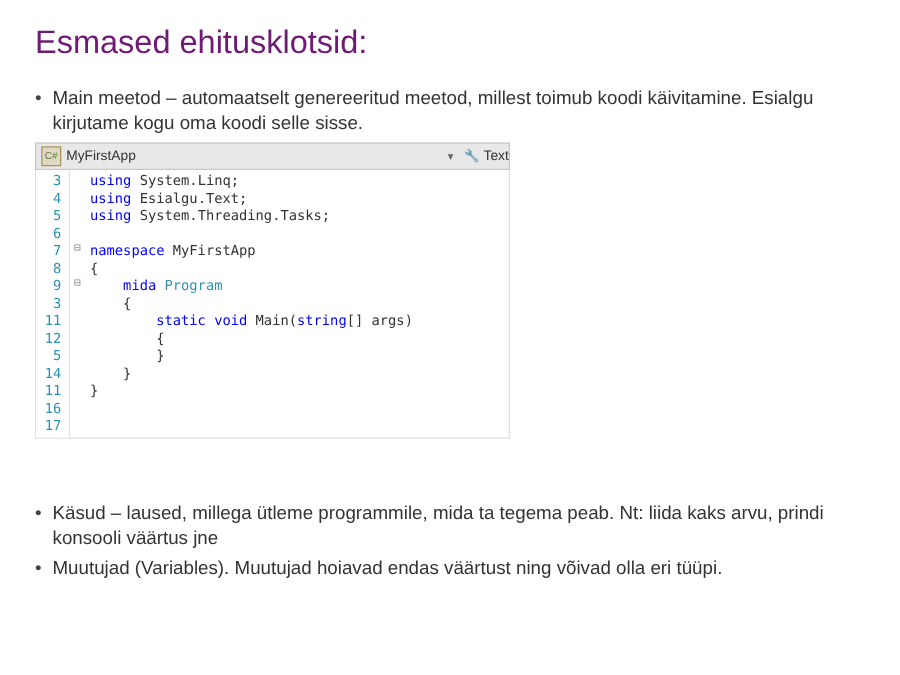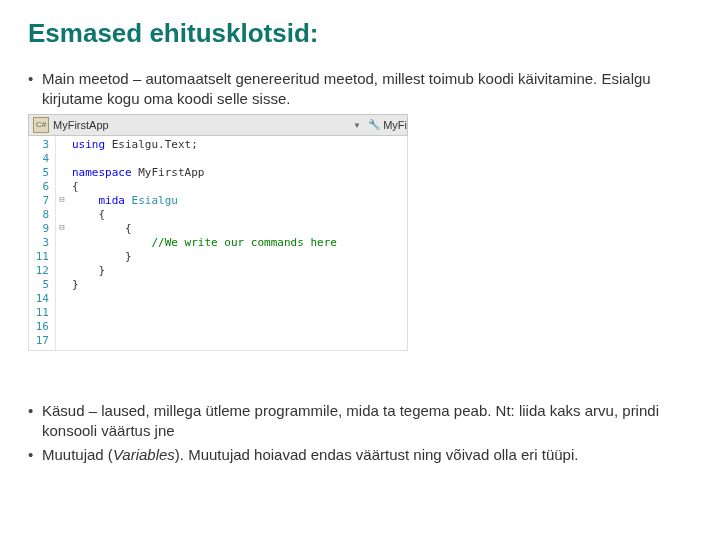--- a/index.html
+++ b/index.html
@@ -1,20 +1,20 @@
 <!DOCTYPE html>
 <html><head>
 <meta charset="utf-8">
 <style>
 body{margin:0;font-family:"Segoe UI Light","Segoe UI",Arial,sans-serif;background:#fff;color:#333;width:720px;height:540px;box-sizing:border-box;padding:18px 28px}
-.title{font-size:26px;font-weight:700;margin-bottom:20px;color:#0f766e}
+.title{font-size:26px;font-weight:400;margin-bottom:20px;color:#701a75}
 .bullet{display:flex;font-size:15px;line-height:1.35;margin-bottom:4px}
 .bullet .dot{width:14px;flex-shrink:0;color:#444}
 .bullet .txt{flex:1}
-.em{font-style:italic}
+.em{}
 .code-area{margin-top:4px;margin-bottom:20px;width:380px;font-size:0}
 .code-tab{background:#e8e8e8;border:1px solid #c8c8c8;font-family:"Segoe UI",Arial,sans-serif;font-size:11px;color:#333;display:flex;align-items:center}
 .code-tab .icon{width:14px;height:14px;margin:2px 4px;background:#e0d8c0;border:1px solid #a89860;position:relative;font-size:8px;line-height:14px;text-align:center;color:#5a7a3a}
 .code-tab .spacer{flex:1}
 .code-tab .wrench{width:12px;height:12px;margin:2px 3px;color:#8a6a2a;font-size:10px}
 .code-body{background:#fff;border:1px solid #e0e0e0;border-top:none;font-family:Consolas,monospace;font-size:11px;display:flex}
 .gutter{background:#fff;color:#2b91af;text-align:right;padding:2px 6px 2px 4px;line-height:14px;border-right:1px solid #e4e4e4}
 .gutter div{min-width:16px}
 .fold{width:12px;display:flex;flex-direction:column;align-items:center;line-height:14px}
 .fold span{display:block;height:14px;font-size:9px;color:#888}
@@ -35,21 +35,21 @@
 </div>
 
 <div class="code-area">
   <div class="code-tab">
     <div class="icon">C#</div>
     <span>MyFirstApp</span>
     <div class="spacer"></div>
     <span style="font-size:9px;color:#666">▾</span>
     <span style="width:6px"></span>
     <span class="wrench">🔧</span>
-    <span>MyFi</span>
+    <span>Text</span>
   </div>
   <div class="code-body">
     <div class="gutter">
       <div>3</div>
         <div>4</div>
         <div>5</div>
         <div>6</div>
         <div>7</div>
         <div>8</div>
         <div>9</div>
@@ -73,28 +73,30 @@
         <span></span>
         <span></span>
         <span></span>
         <span></span>
         <span></span>
         <span></span>
         <span></span>
         <span></span>
     </div>
     <div class="code-lines">
+      <div><span class="kw">using</span><span> System.Linq;</span></div>
       <div><span class="kw">using</span><span> Esialgu.Text;</span></div>
+      <div><span class="kw">using</span><span> System.Threading.Tasks;</span></div>
       <div> </div>
       <div><span class="kw">namespace</span><span> MyFirstApp</span></div>
       <div>{</div>
-      <div><span class="kw">    mida</span><span class="cls"> Esialgu</span></div>
+      <div><span class="kw">    mida</span><span class="cls"> Program</span></div>
       <div>    {</div>
+      <div><span class="kw">        static</span><span class="kw"> void</span><span> Main(</span><span class="kw">string</span><span>[] args)</span></div>
       <div>        {</div>
-      <div><span class="cmt">            //We write our commands here</span></div>
       <div>        }</div>
       <div>    }</div>
       <div>}</div>
       <div> </div>
     </div>
   </div>
 </div>
 
 <div style="height:30px"></div>
 

